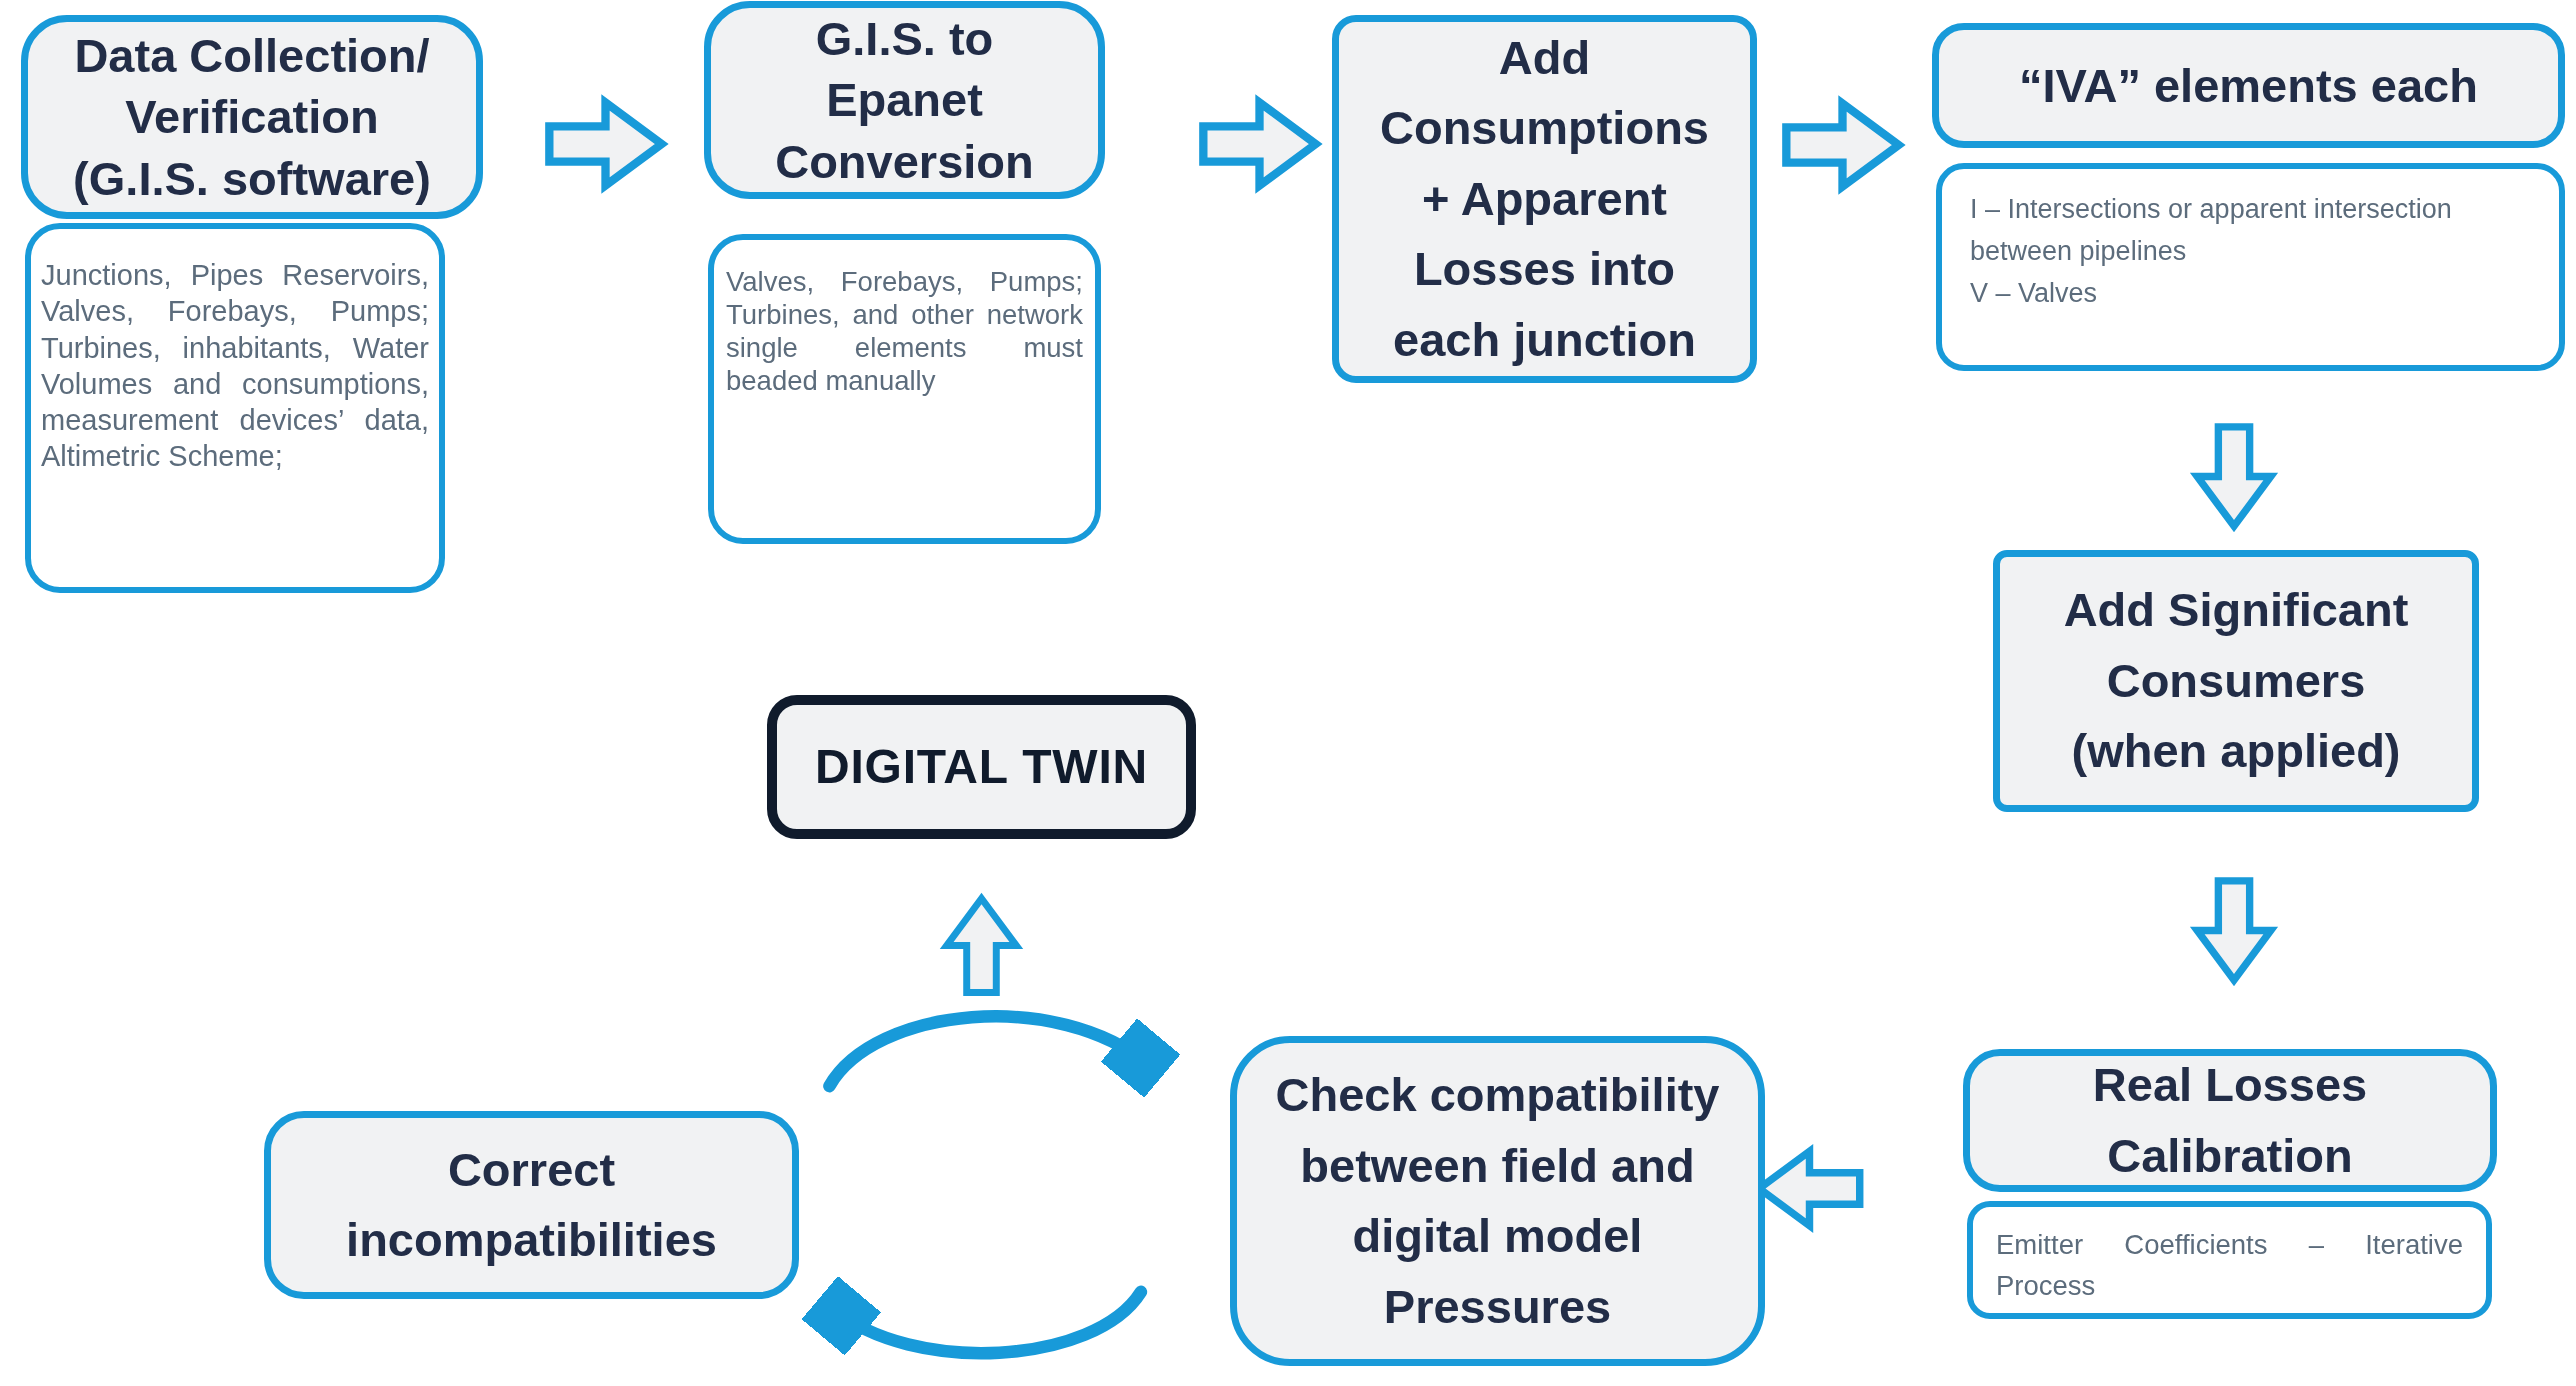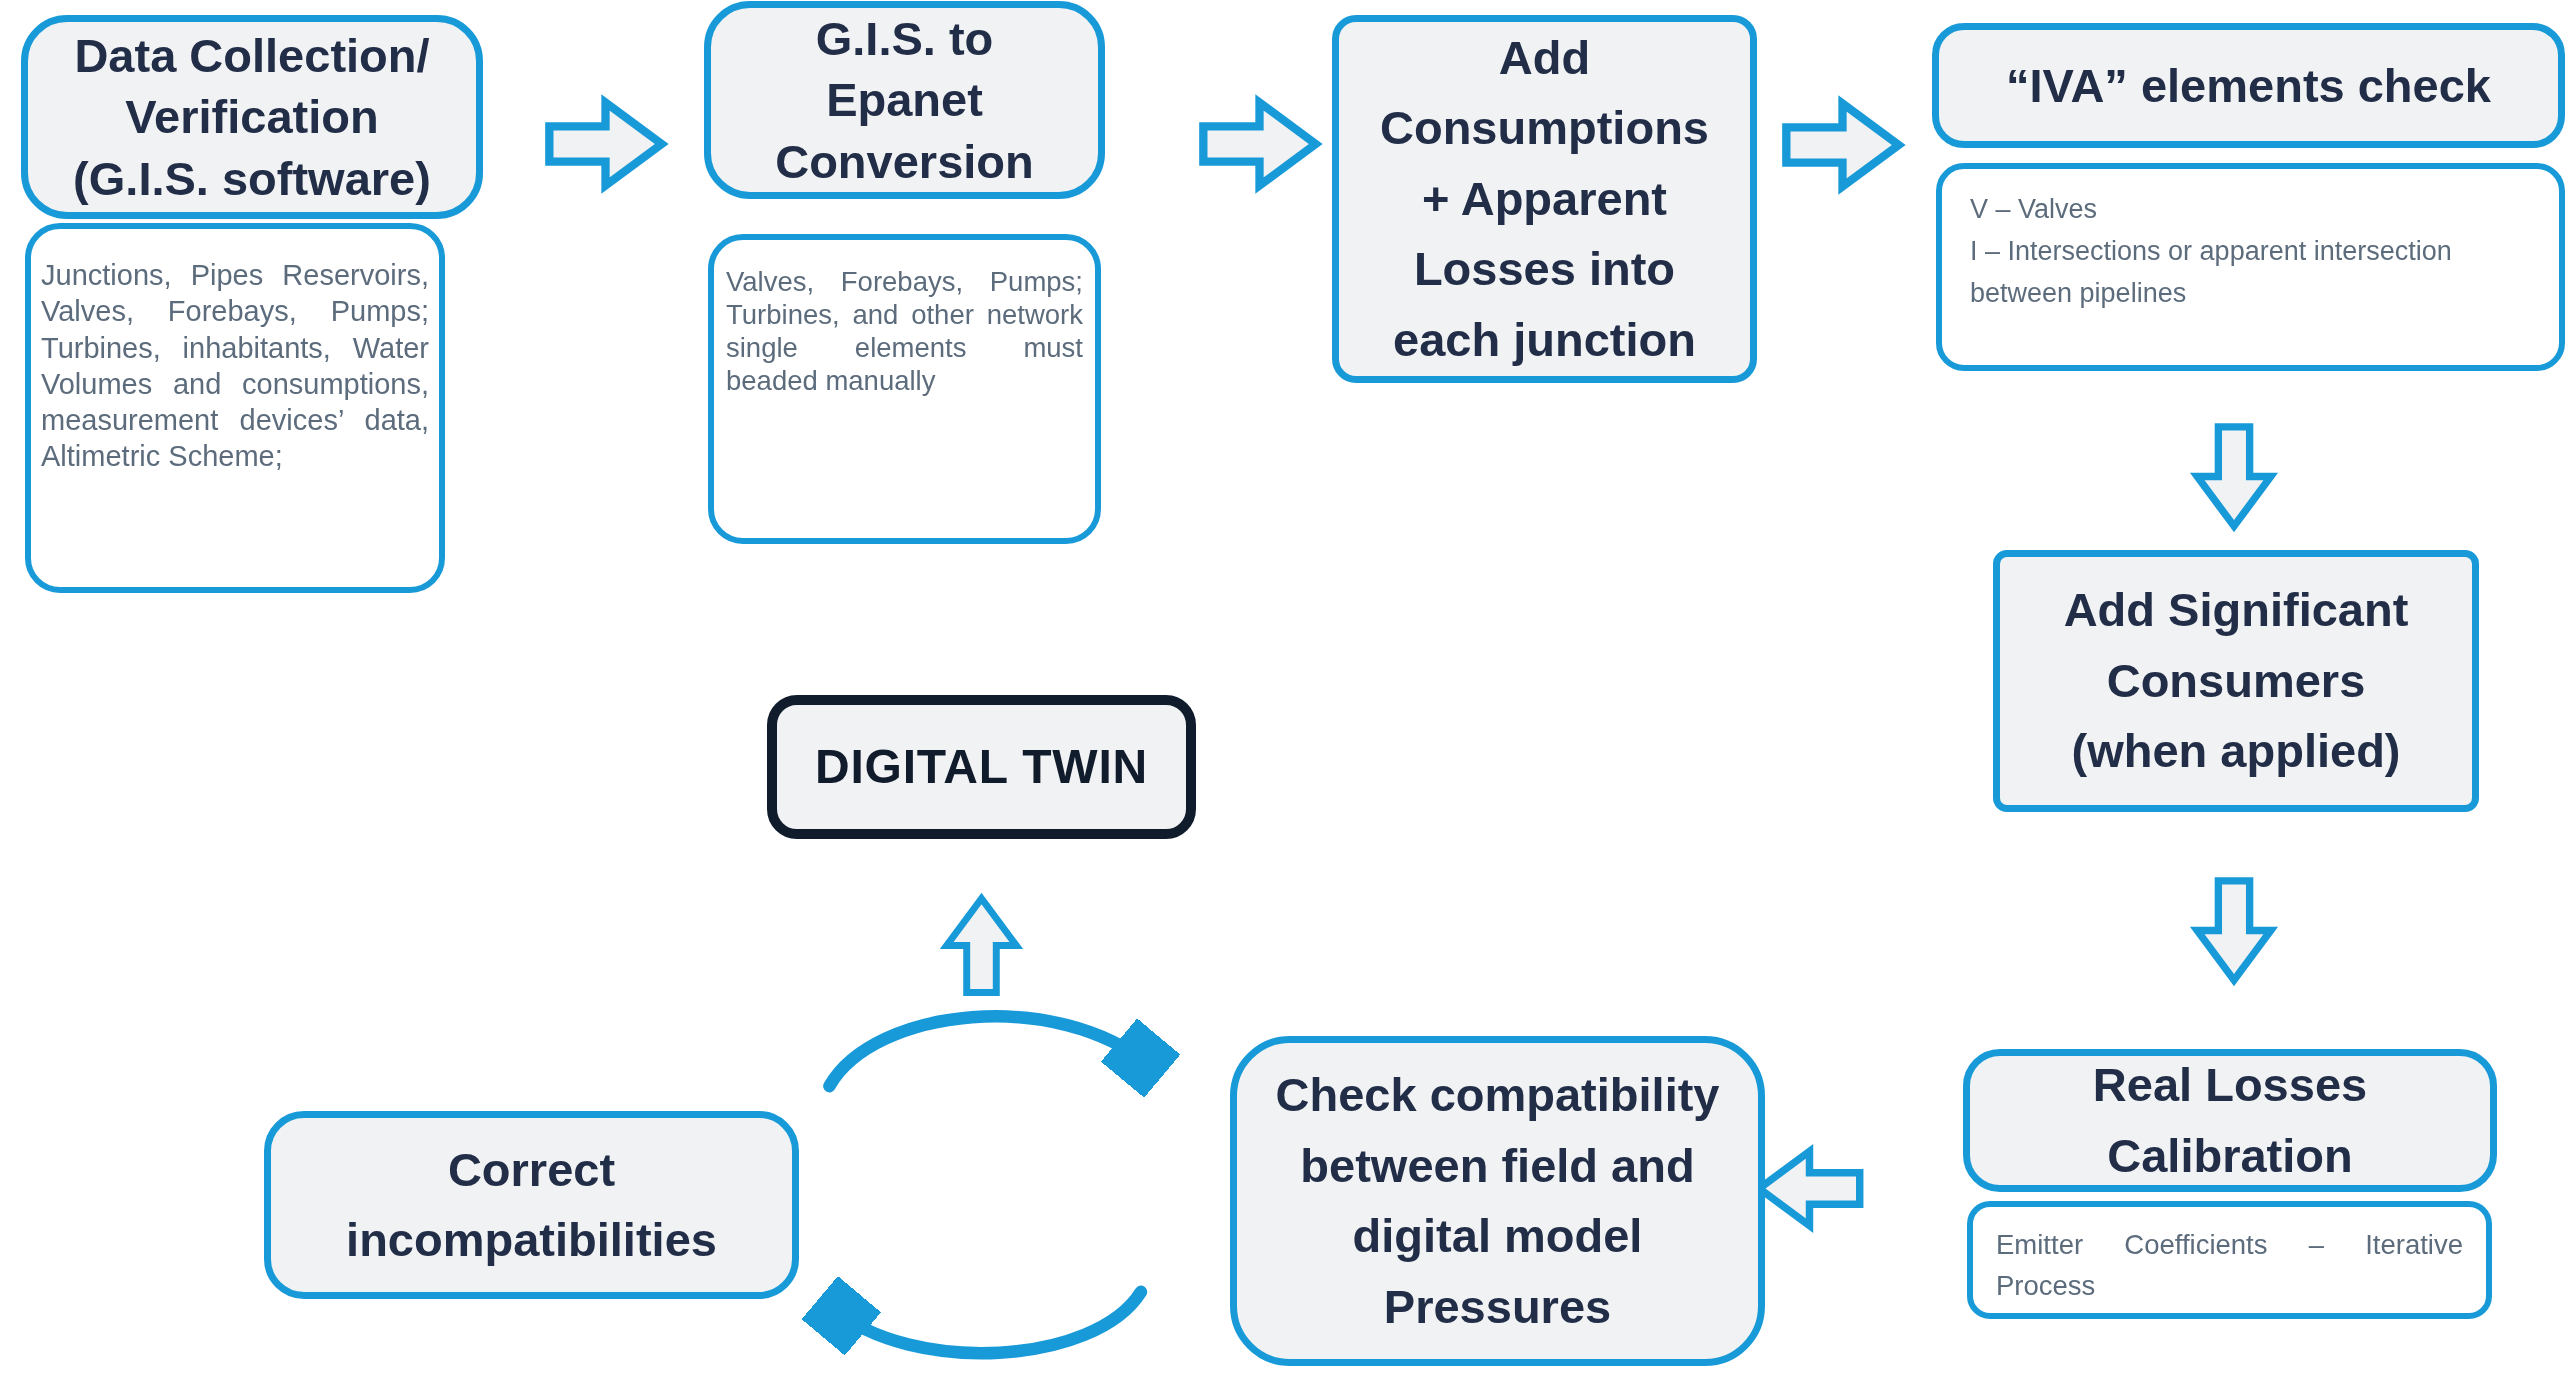--- a/index.html
+++ b/index.html
@@ -97,24 +97,24 @@
   <div class="node roomy" id="b3">Add
 Consumptions
 + Apparent
 Losses into
 each junction</div>
 
   <svg class="arrow" id="arrow3" viewBox="0 0 120 100">
     <polygon points="6,33 60,33 60,10 114,50 60,90 60,67 6,67"></polygon>
   </svg>
 
-  <div class="node" id="b4t">“IVA” elements check</div>
+  <div class="node" id="b4t">“IVA” elements each</div>
   <div class="node sub" id="b4s">
+    <div>I – Intersections or apparent intersection between pipelines</div>
     <div>V – Valves</div>
-    <div>I – Intersections or apparent intersection between pipelines</div>
   </div>
 
   <svg class="arrow" id="arrowA" viewBox="0 0 100 120">
     <polygon points="33,6 33,60 10,60 50,114 90,60 67,60 67,6"></polygon>
   </svg>
 
   <div class="node roomy" id="b5">Add Significant
 Consumers
 (when applied)</div>
 

